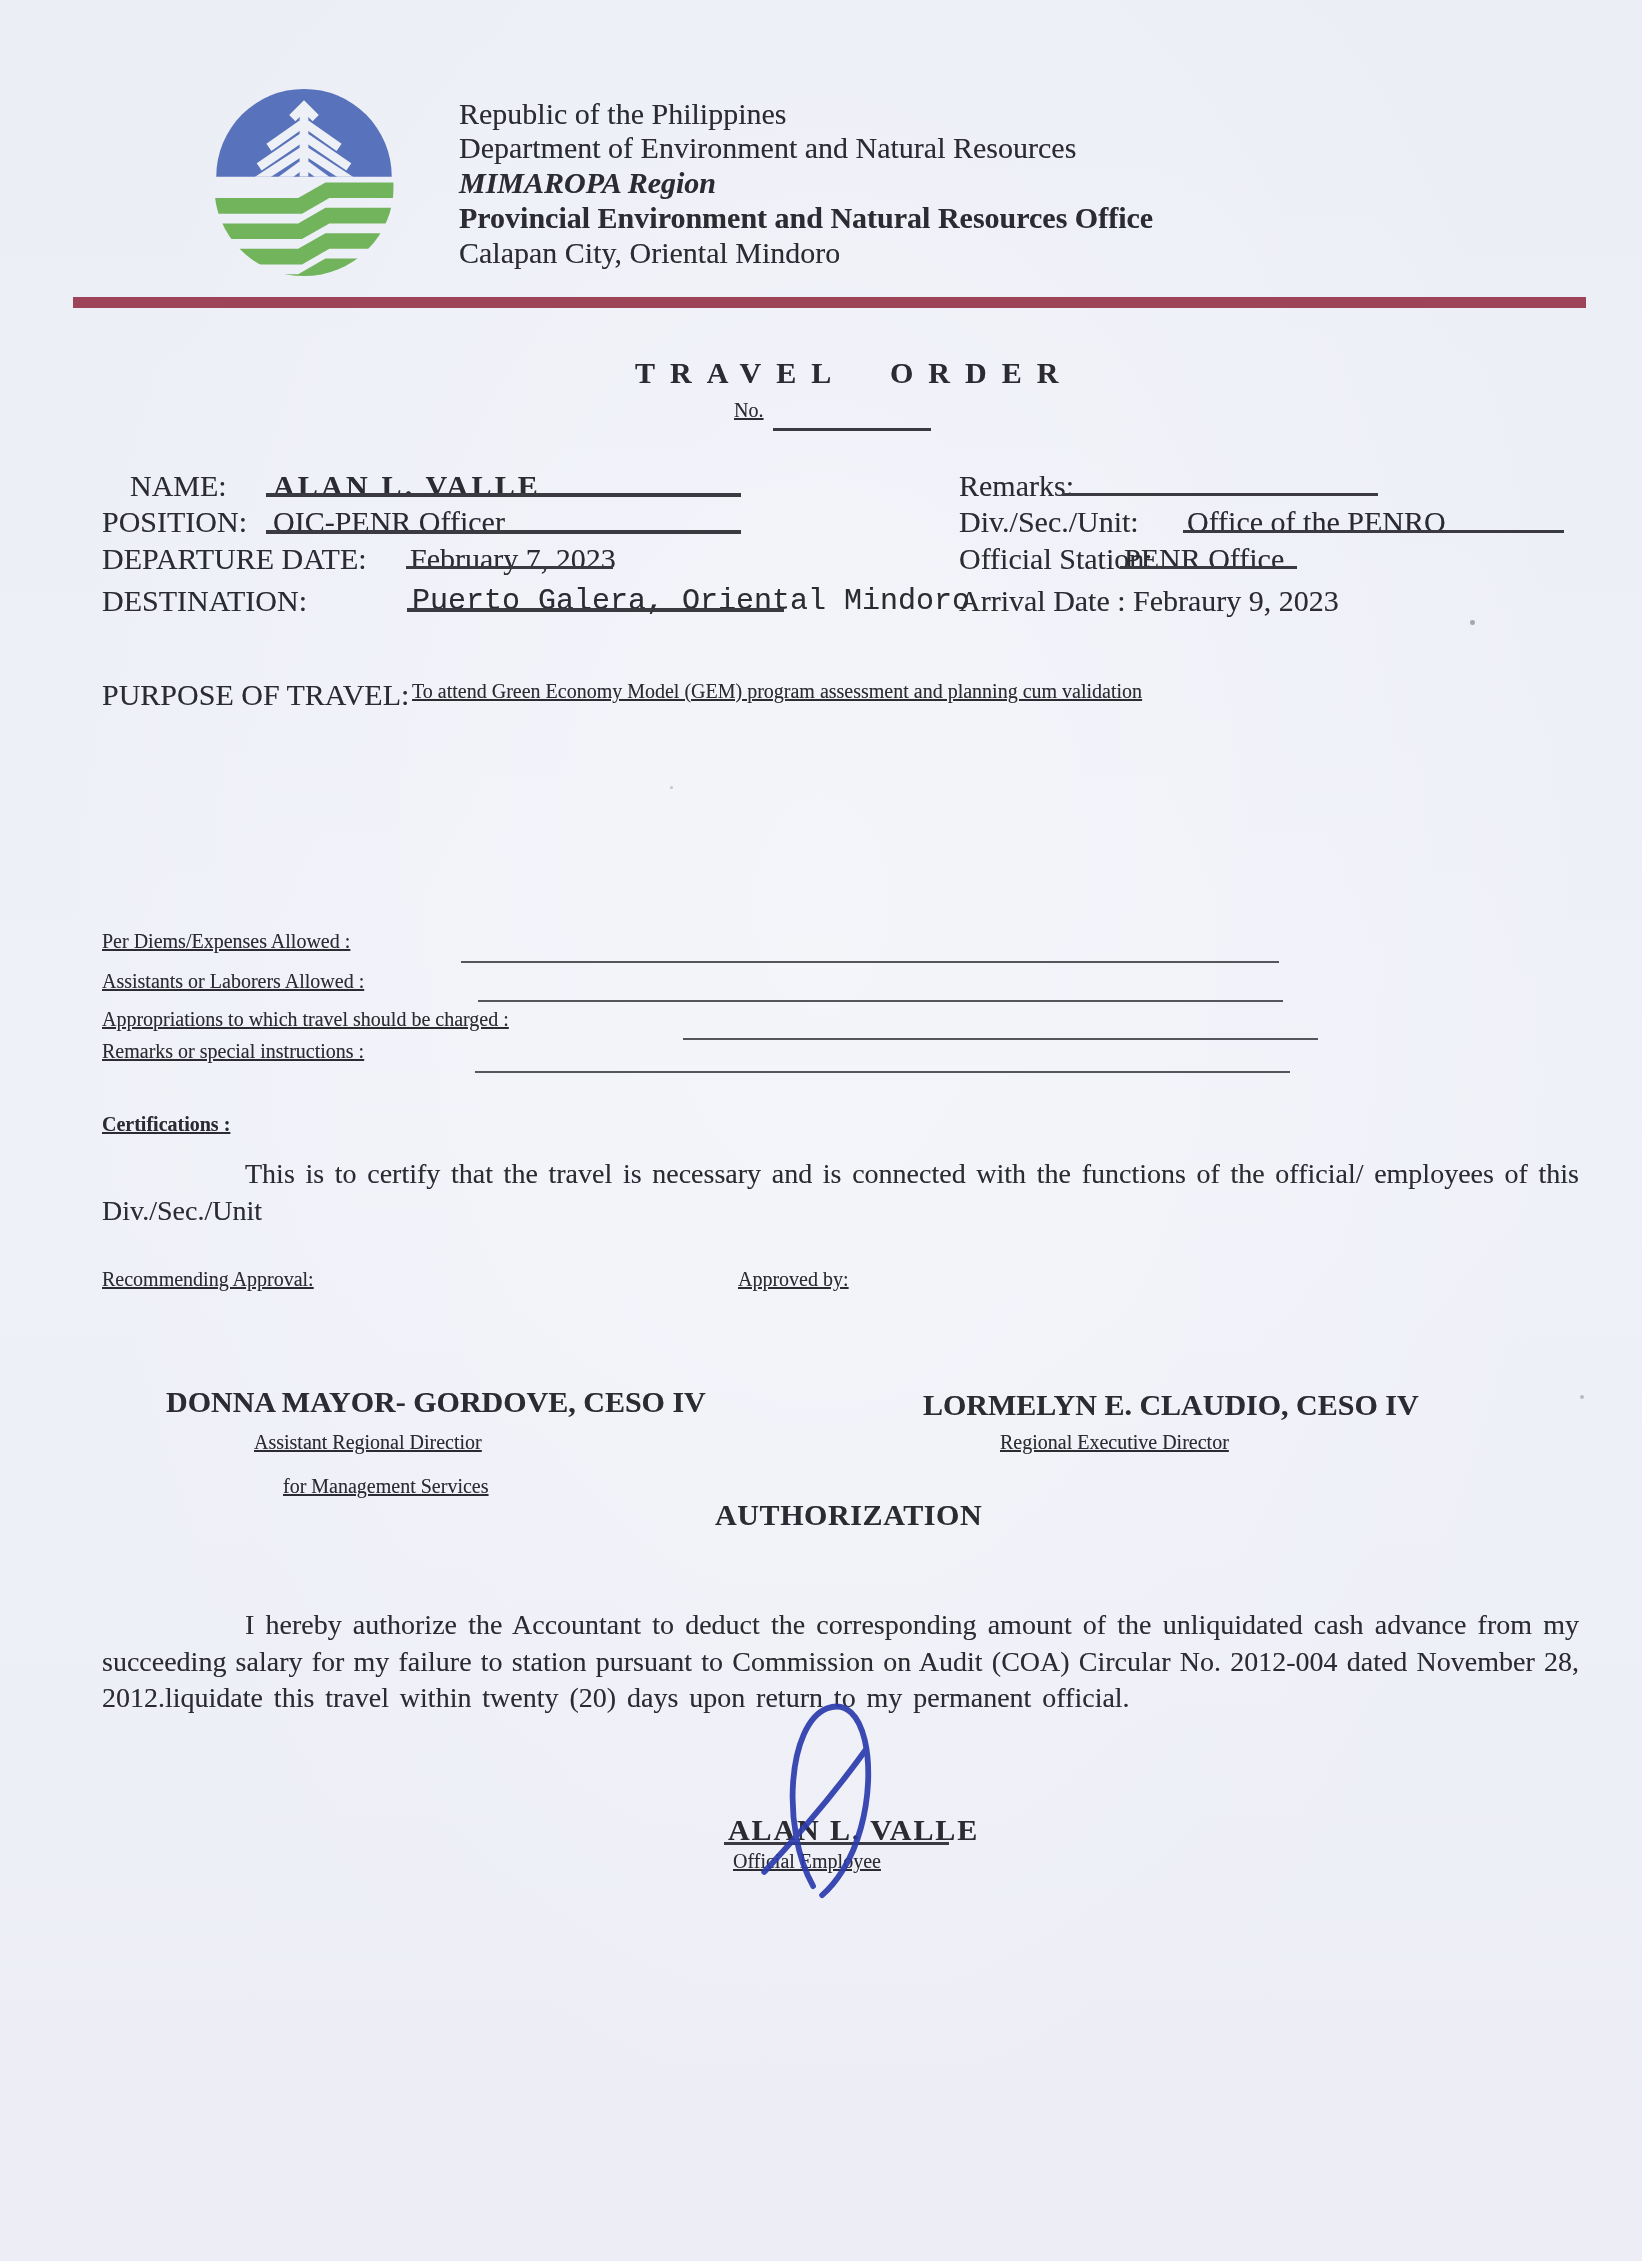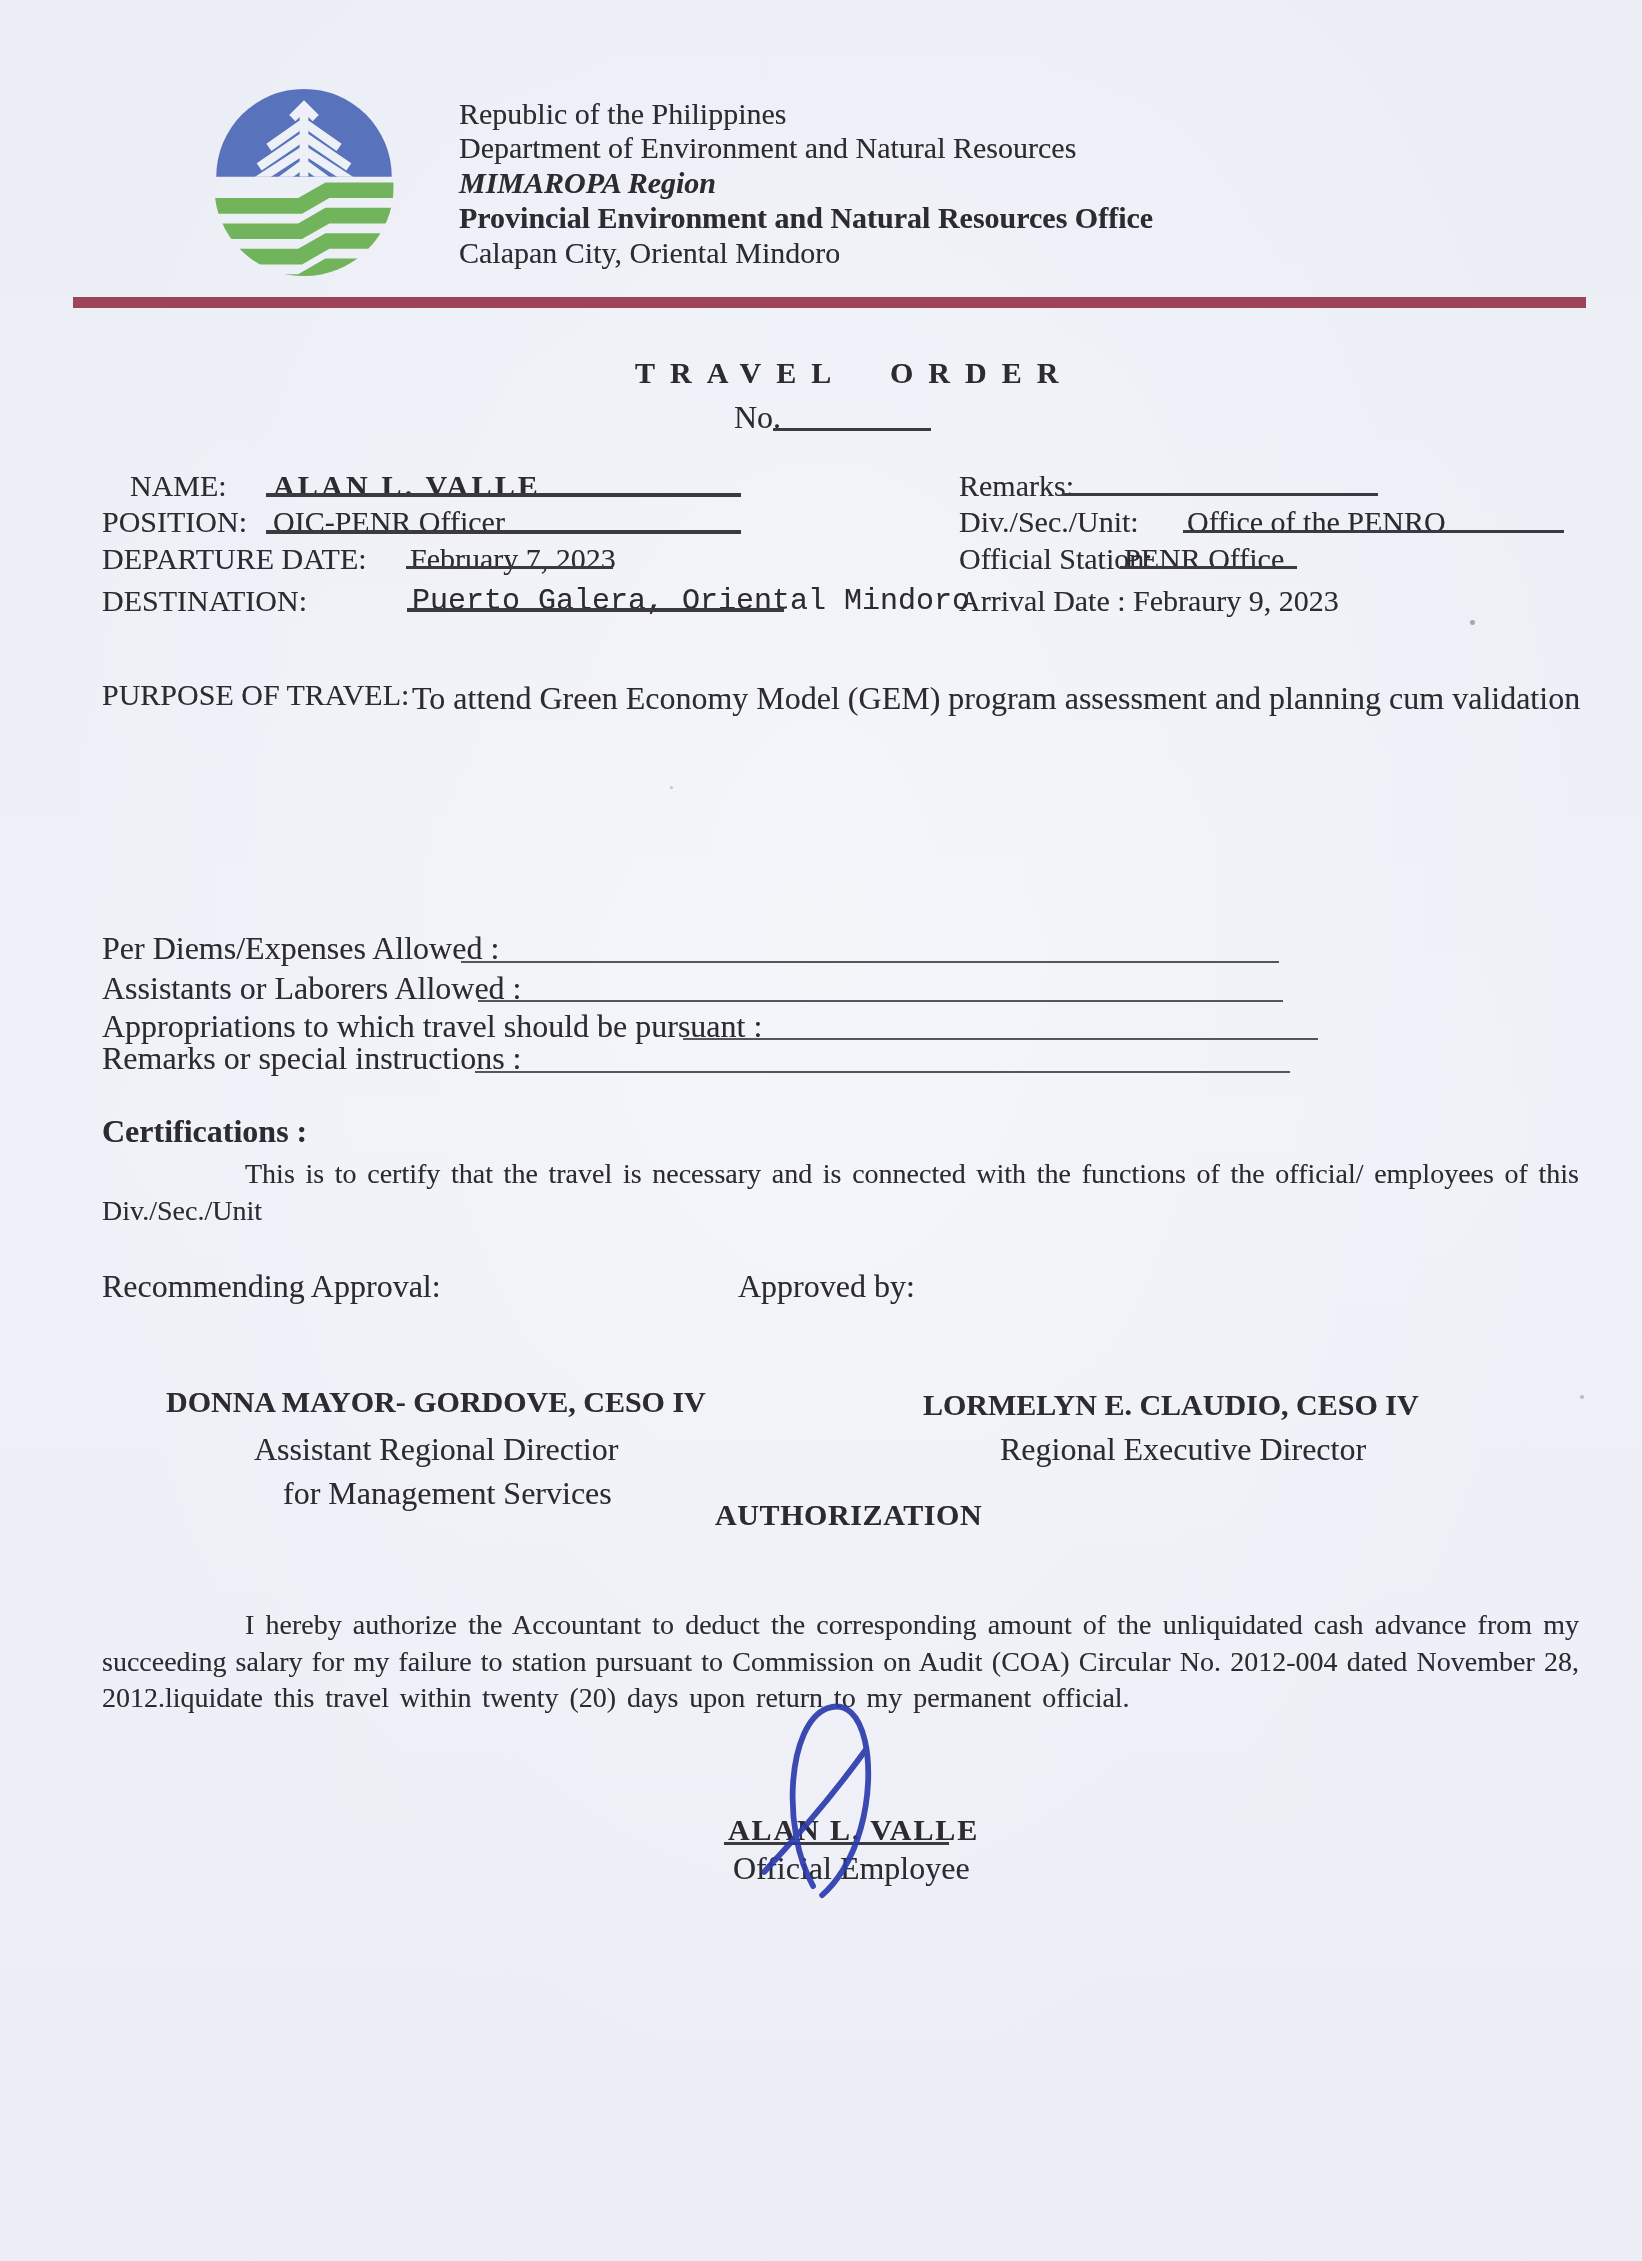--- a/index.html
+++ b/index.html
@@ -13,21 +13,21 @@
   .page{
     position:absolute;inset:0;
     background:
       radial-gradient(ellipse at 50% 40%, rgba(255,255,255,.35), rgba(255,255,255,0) 70%),
       linear-gradient(180deg,#eceef6 0%,#eff1f8 50%,#ecedf5 100%);
   }
   .abs{position:absolute;}
   .t{white-space:nowrap;text-shadow:0 0 0.6px rgba(43,43,49,.35);}
   .b{font-weight:bold;}
   .fs46{font-size:30px;line-height:1.15;}
-  .fs44{font-size:32px;line-height:1.15;}
+  .fs44{font-size:20px;line-height:1.15;text-decoration:underline;}
   .rule{background:#9d4458;}
   .ul{background:#3a3a40;}
   .ul-thin{background:#55555c;}
   .just{text-align:justify;text-align-last:justify;}
   .para{font-size:28px;line-height:37px;text-shadow:0 0 0.6px rgba(43,43,49,.35);}
   .speck{position:absolute;border-radius:50%;background:#6b6b74;opacity:.55;}
   svg{display:block;}
 </style>
 </head>
 <body>
@@ -110,21 +110,21 @@
 
   <div class="abs t fs46" style="left:102px;top:678px;">PURPOSE OF TRAVEL:</div>
   <div class="abs t fs44" style="left:412px;top:680px;">To attend Green Economy Model (GEM) program assessment and planning cum validation</div>
 
   <div class="abs t fs44" style="left:102px;top:930px;">Per Diems/Expenses Allowed :</div>
   <div class="abs ul-thin" style="left:461px;top:961px;width:818px;height:1.9px;"></div>
 
   <div class="abs t fs44" style="left:102px;top:970px;">Assistants or Laborers Allowed :</div>
   <div class="abs ul-thin" style="left:478px;top:1000px;width:805px;height:1.9px;"></div>
 
-  <div class="abs t fs44" style="left:102px;top:1008px;">Appropriations to which travel should be pursuant :</div>
+  <div class="abs t fs44" style="left:102px;top:1008px;">Appropriations to which travel should be charged :</div>
   <div class="abs ul-thin" style="left:683px;top:1038px;width:635px;height:1.9px;"></div>
 
   <div class="abs t fs44" style="left:102px;top:1040px;">Remarks or special instructions :</div>
   <div class="abs ul-thin" style="left:475px;top:1071px;width:815px;height:1.9px;"></div>
 
   <div class="abs t fs44 b" style="left:102px;top:1113px;">Certifications :</div>
   <div class="abs para just" style="left:102px;top:1155px;width:1477px;text-indent:143px;">This is to certify that the travel is necessary and is connected with the functions of the official/ employees of this</div>
   <div class="abs para" style="left:102px;top:1192px;width:1477px;">Div./Sec./Unit</div>
 
   <div class="abs t fs44" style="left:102px;top:1268px;">Recommending Approval:</div>

